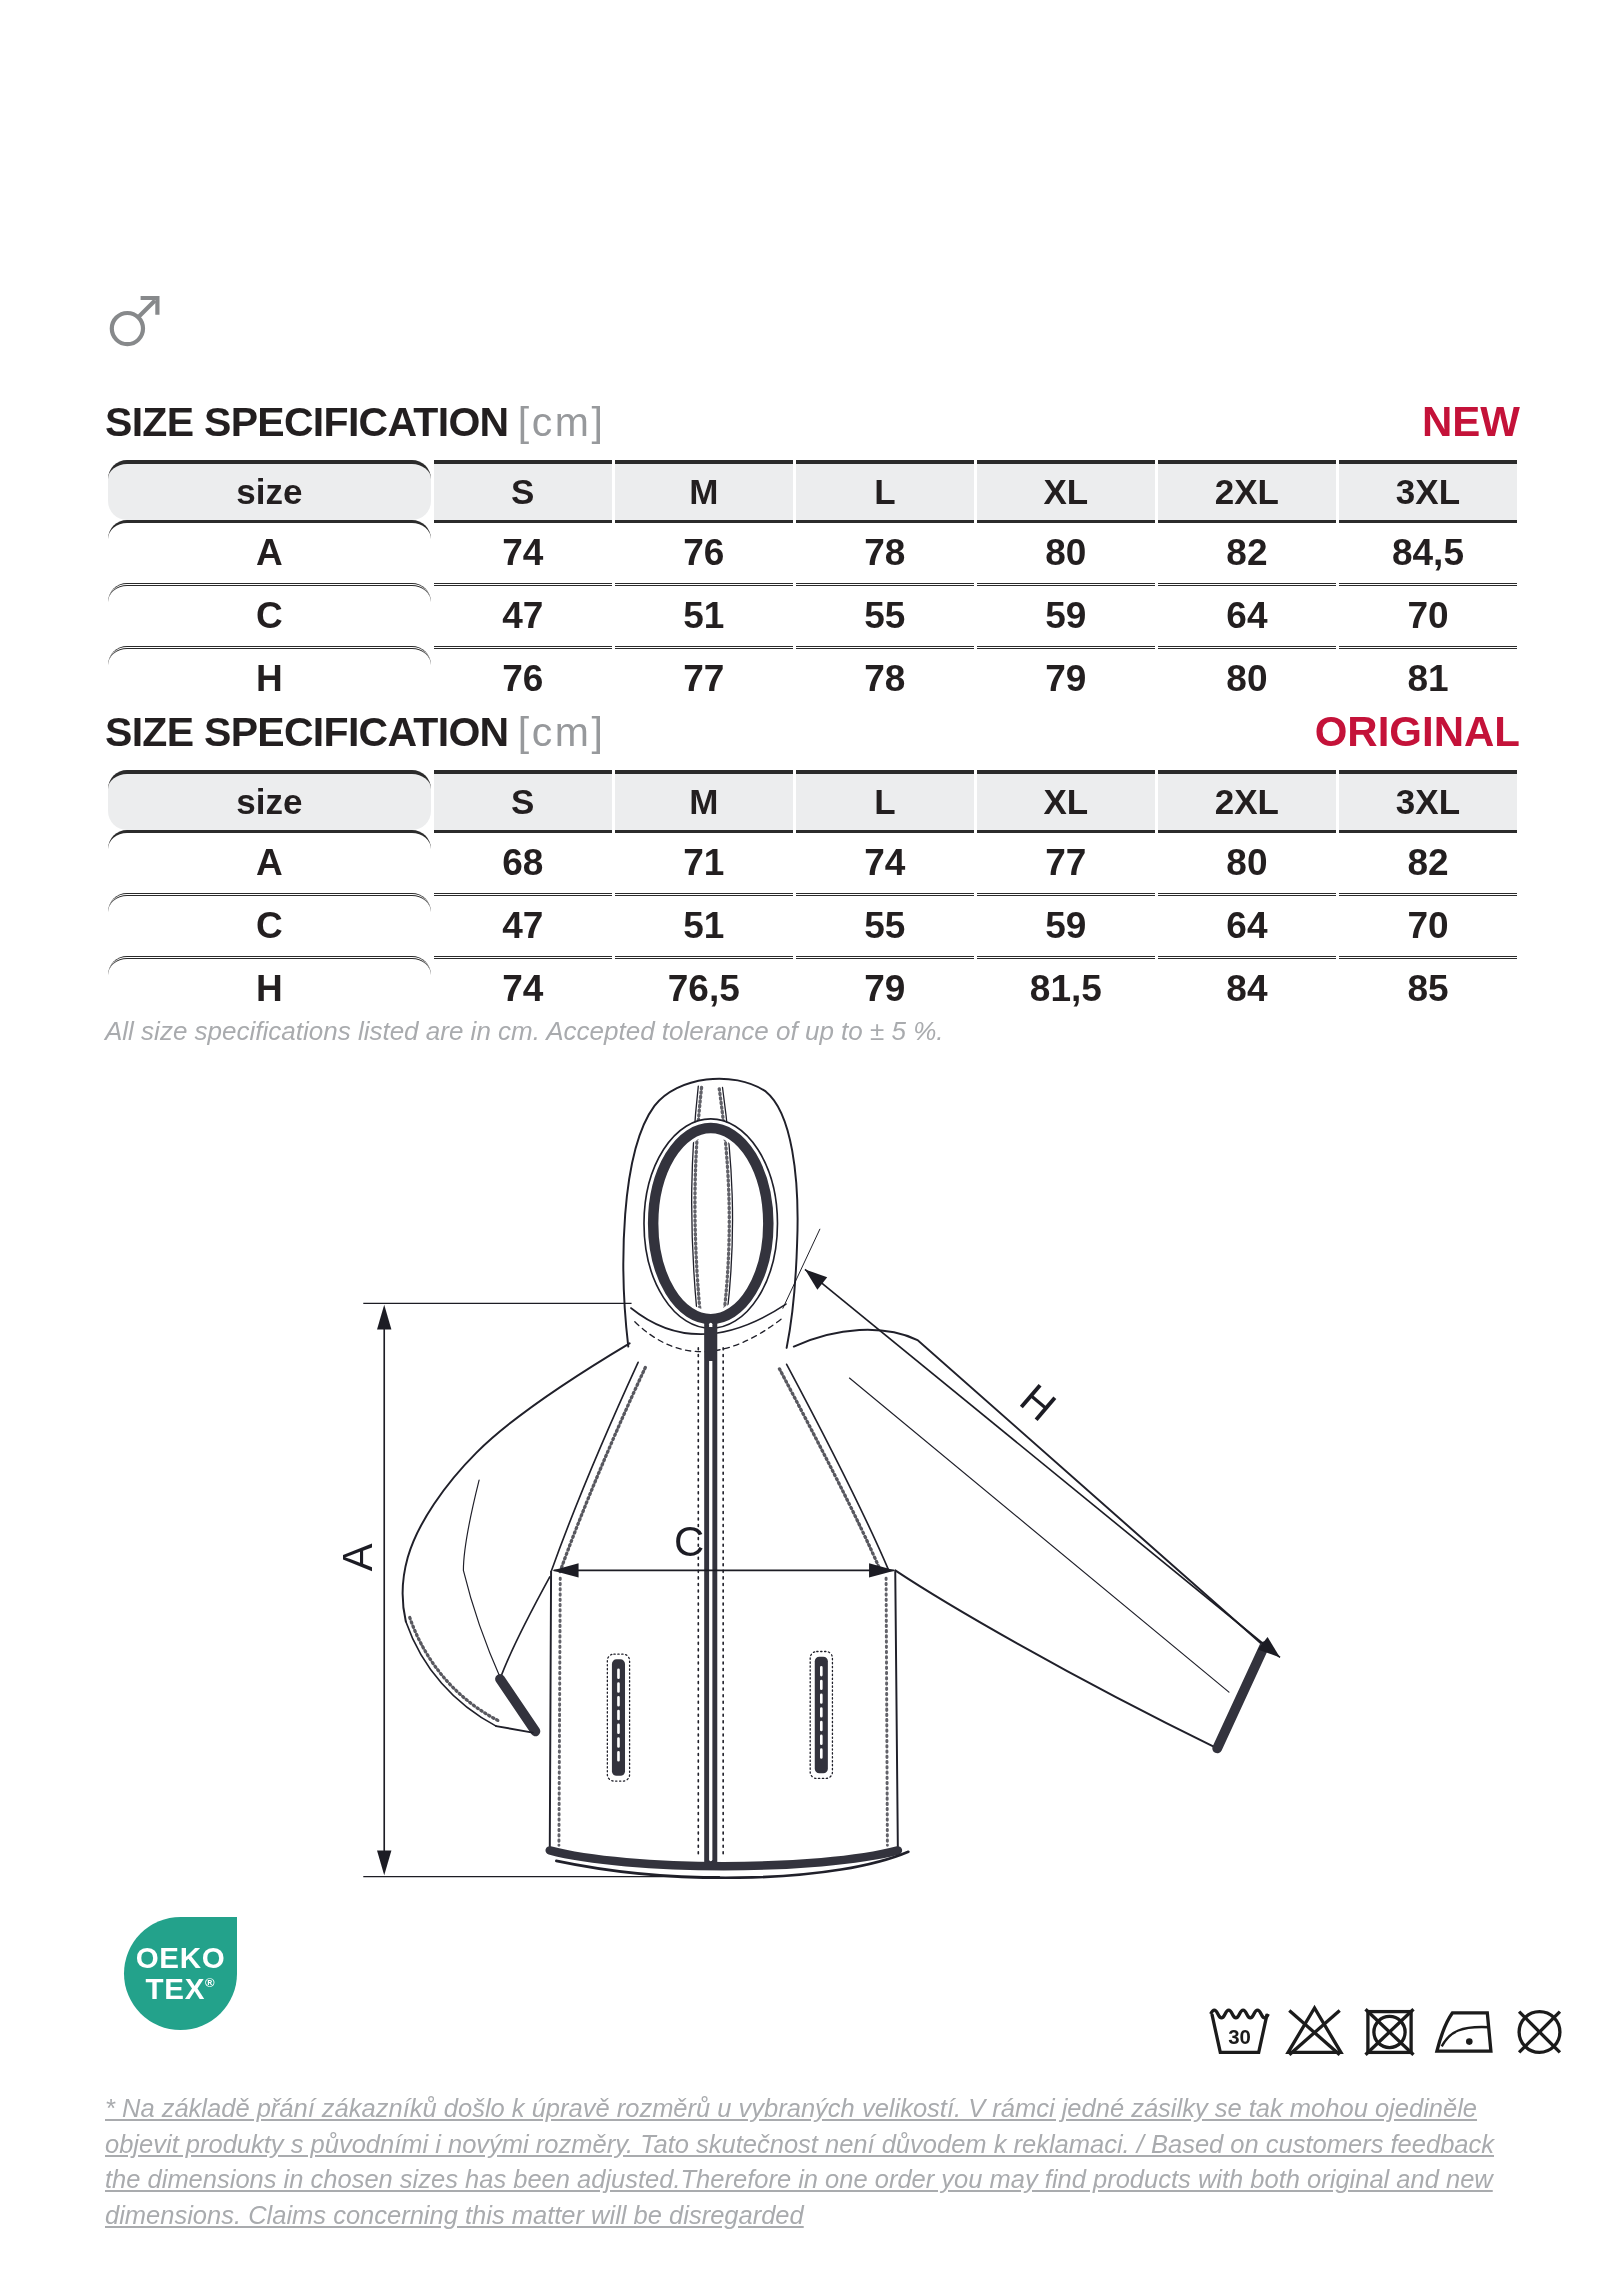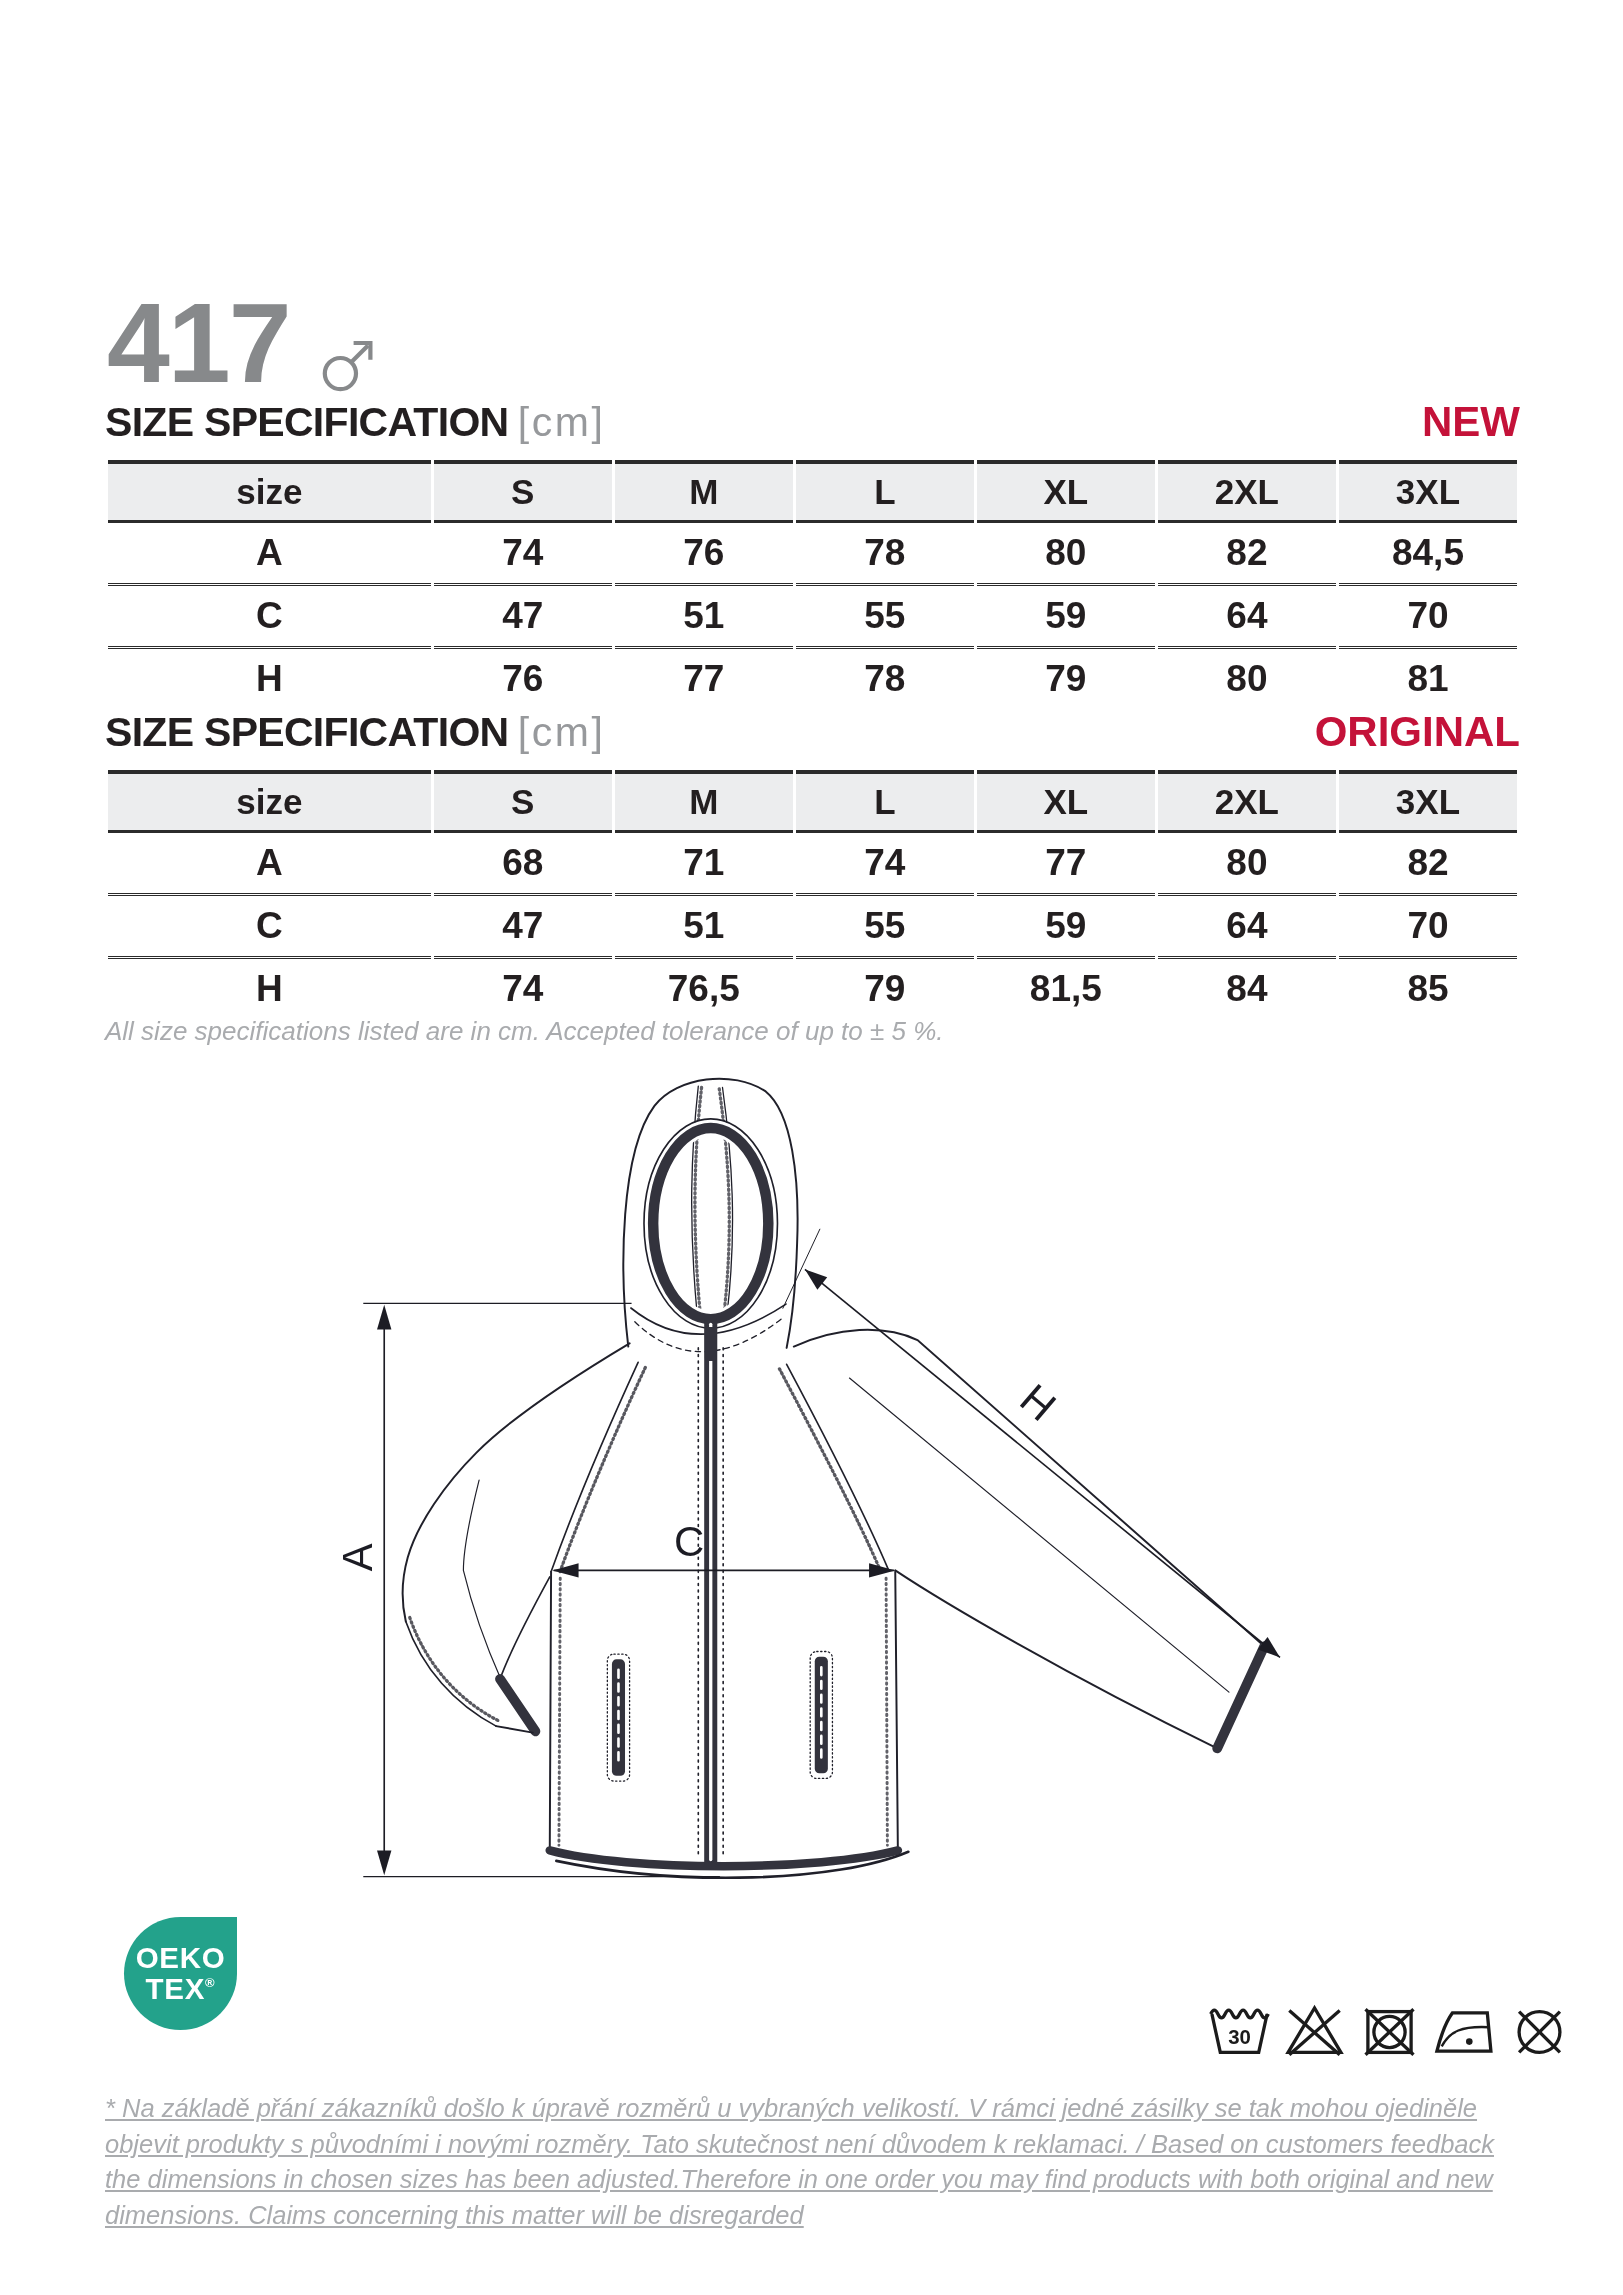--- a/index.html
+++ b/index.html
@@ -28,21 +28,21 @@
     text-align:center;vertical-align:middle;font-weight:bold;color:#231F20;
     padding:0;
   }
   table.sizes th{
     background:var(--thbg,#ECEDEE);height:56px;font-size:35px;
     border-top:4.6px solid #2b2b2b;
   }
   table.sizes td{height:60px;font-size:37px;}
   table.sizes tbody tr:first-child td{border-top:3.9px solid #2b2b2b;}
   table.sizes tbody tr + tr td{border-top:3.3px double #2b2b2b;}
-  table.sizes .c0{width:23.2%;}
+  table.sizes .c0{width:23.2%;border-radius:19px;}
   table.sizes .cn{width:12.8%;}
 
   .note{left:105px;top:1016px;font-size:26px;font-style:italic;color:var(--muted,#A9ABAE);}
 
   
   .drawing{left:314px;top:1060px;}
   .drawing text{font-family:"Liberation Sans",sans-serif;fill:#1c1c24;}
 
   
   .cert{left:124px;top:1917px;display:flex;align-items:flex-start;gap:31px;}
@@ -64,21 +64,20 @@
   .care{left:1208px;top:2002px;display:flex;gap:12px;align-items:flex-end;}
   .care svg{display:block;}
 
   .footnote{left:105px;top:2091px;width:1422px;font-size:25.5px;font-style:italic;
     color:var(--muted,#A9ABAE);line-height:1.4;text-decoration:underline;}
 </style>
 </head>
 <body>
 
 <div class="abs title-row">
-  <div class="product-code">417</div>
   <svg class="male-svg" width="54" height="64" viewBox="0 0 90 104">
     <g fill="none" stroke="#87898B" stroke-width="7">
       <circle cx="34" cy="68" r="26"></circle>
       <line x1="52" y1="49" x2="80" y2="21"></line>
       <polyline points="56,17 84,17 84,45"></polyline>
     </g>
   </svg>
 </div>
 
 <div class="abs section" style="top:398px;">

